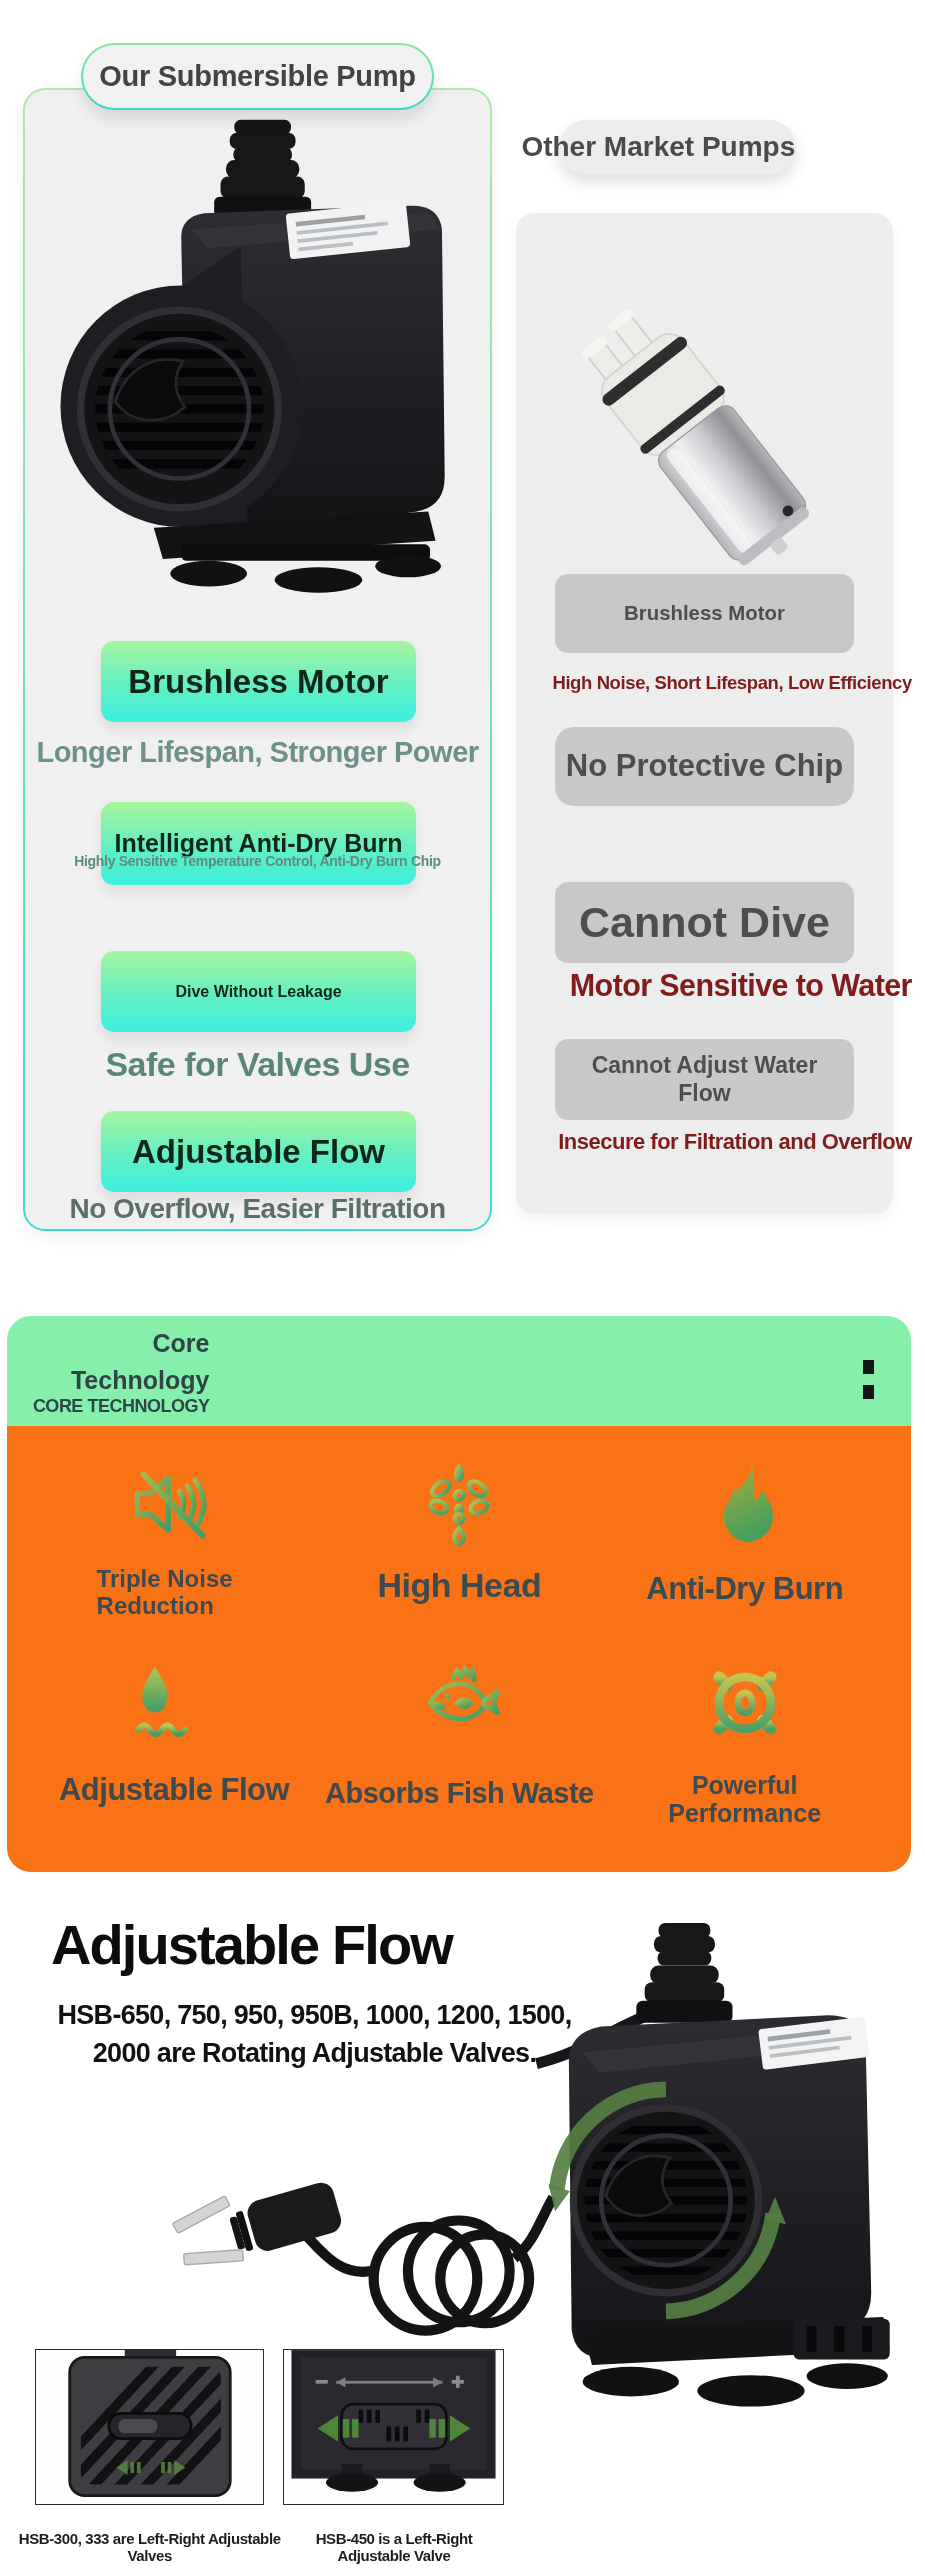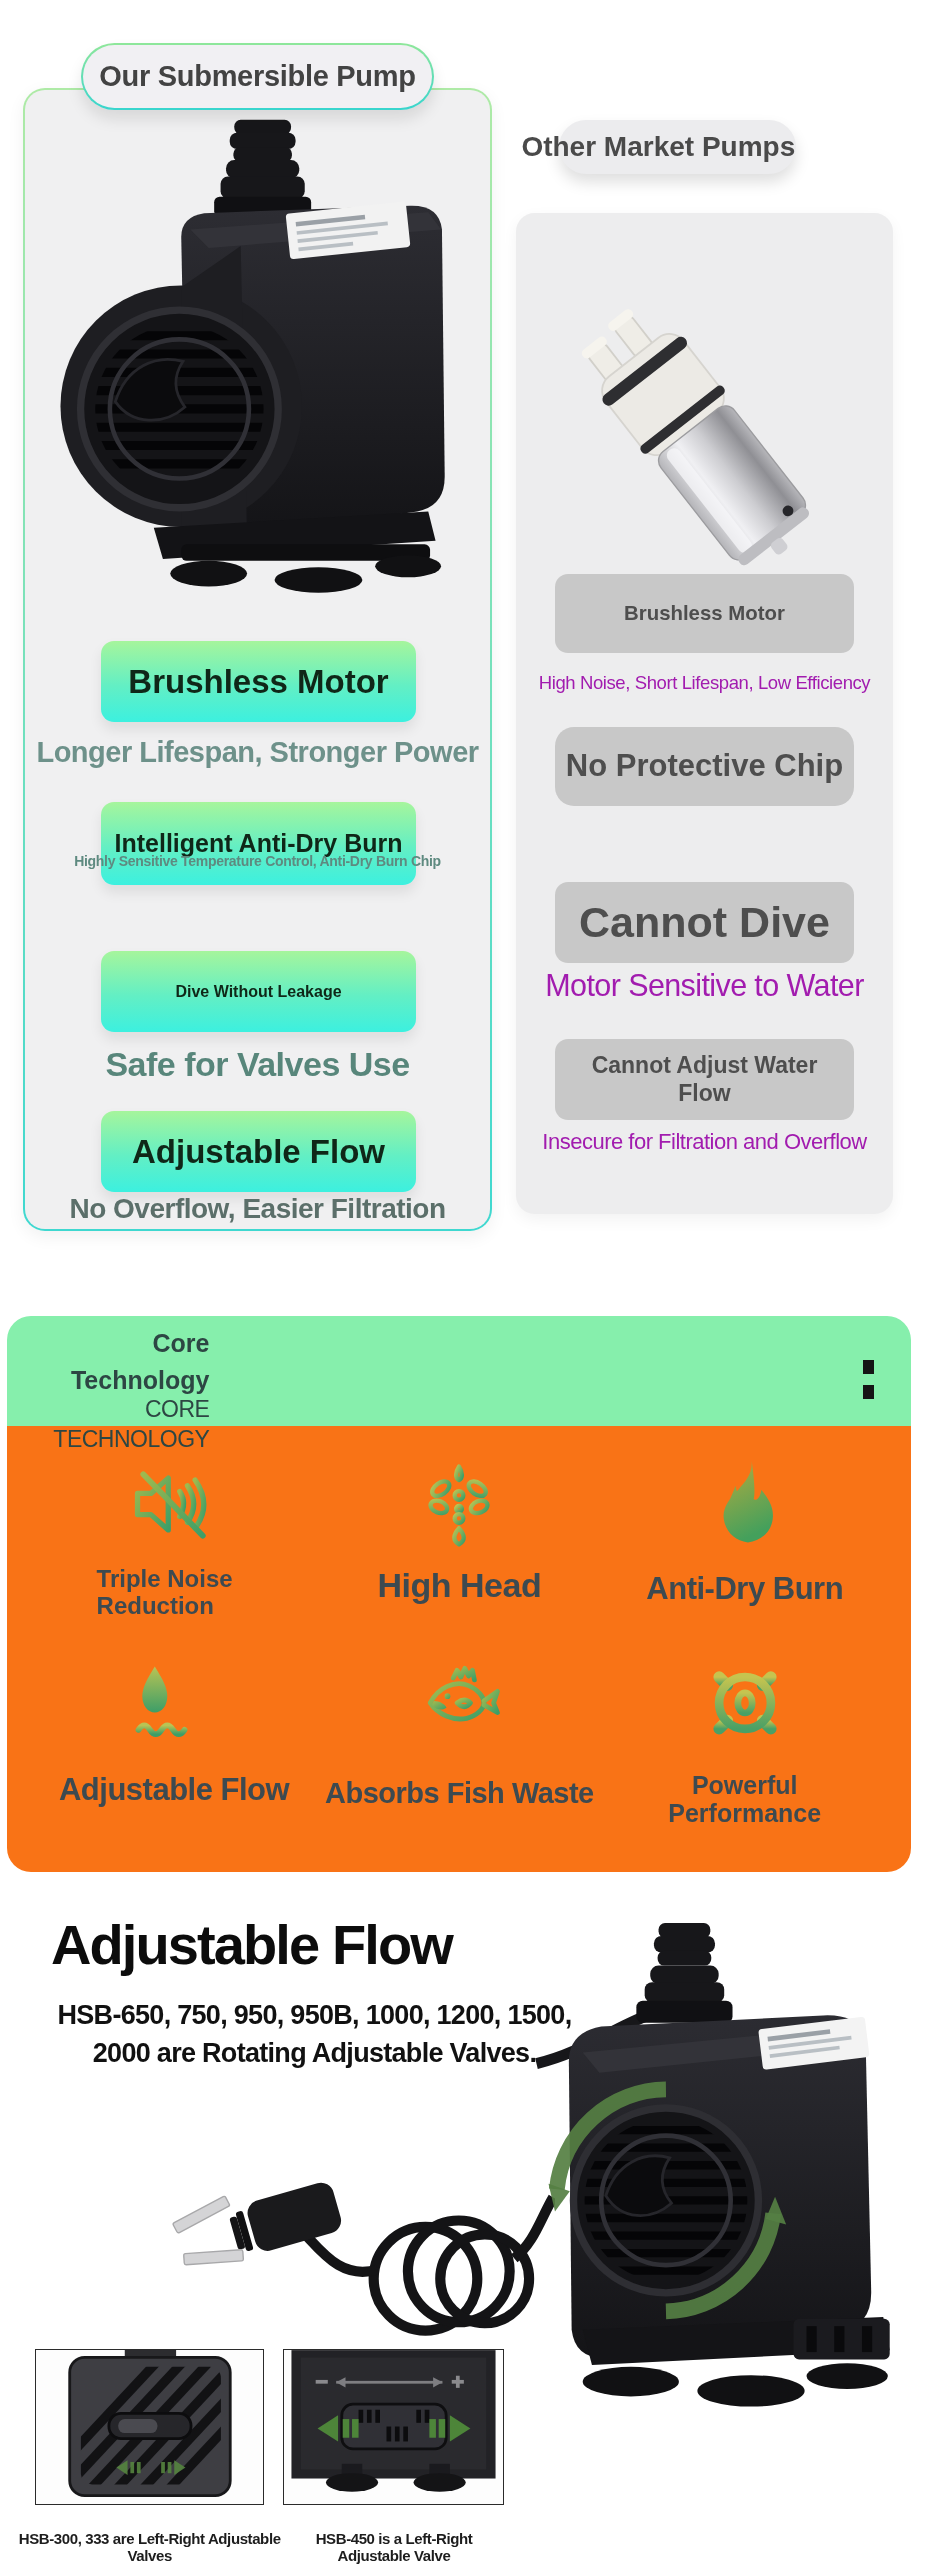--- a/index.html
+++ b/index.html
@@ -50,34 +50,34 @@
   .other-pump-img { position:absolute; left:46px; top:88px; width:287px; height:268px; }
 
   .o-btn { position:absolute; left:39px; width:299px; border-radius:13px; background:#c8c8c8;
     display:flex; align-items:center; justify-content:center; text-align:center;
     color:#4e4e4e; font-weight:bold; line-height:1.18; }
   .o-btn.b1 { top:361px; height:79px; font-size:20.4px; font-weight:600; }
   .o-btn.b2 { top:514px; height:79px; font-size:31px;border-radius:19px; }
   .o-btn.b3 { top:669px; height:81px; font-size:43px; }
   .o-btn.b4 { top:826px; height:81px; font-size:23px; padding:0 31px; }
 
-  .o-cap { position:absolute; left:-5%; width:110%; text-align:center; font-weight:normal;
-    color:#a21caf; white-space:nowrap; }
+  .o-cap { position:absolute; left:-5%; width:110%; text-align:right; font-weight:bold;
+    color:#7f1d1d; white-space:nowrap; }
   .o-cap.c1 { top:459px; font-size:18.5px; letter-spacing:-0.4px; }
   .o-cap.c2 { top:598px; font-size:27px; letter-spacing:-0.6px; }
   .o-cap.c3 { top:755px; font-size:30.5px; letter-spacing:-0.6px; }
   .o-cap.c4 { top:916px; font-size:22px; letter-spacing:-0.5px; }
 
   
   .core { position:absolute; left:7.4px; top:1316px; width:904px; }
   .core-header { position:relative; height:110px; background:#86efac; border-radius:24px 24px 0 0; }
   .core-titles { position:absolute; left:0; top:13px; width:202px; text-align:right; color:#2d4643; }
   .core-titles .t1 { font-size:25px; font-weight:600; line-height:1.18; }
   .core-titles .t2 { font-size:25px; font-weight:700; line-height:1.18;margin-top:7px; }
-  .core-titles .t3 { font-size:23px; font-weight:400; letter-spacing:-0.5px; line-height:1.3; }
+  .core-titles .t3 { font-size:18px; font-weight:700; letter-spacing:-0.5px; line-height:1.3; }
   .core-colon { position:absolute; right:37px; top:44px; }
   .core-colon i { display:block; width:11px; height:14px; background:#151515; margin-bottom:11px; }
 
   .core-body { height:446px; background:#f97316; border-radius:0 0 24px 24px;
     display:grid; grid-template-columns:1fr 1fr 1fr; grid-template-rows:1fr 1fr;
     padding:31px 24px 24px; }
   .feature { display:flex; flex-direction:column; align-items:center; justify-content:flex-start; }
   .feature svg { width:96px; height:96px; flex:0 0 auto; }
   .feature p { margin-top:20.4px; font-weight:bold; color:#3d4a50; text-align:center; line-height:1.12; }
   .feature.f1 p { font-size:24px; width:155px; text-align:left; margin-top:13px; }

